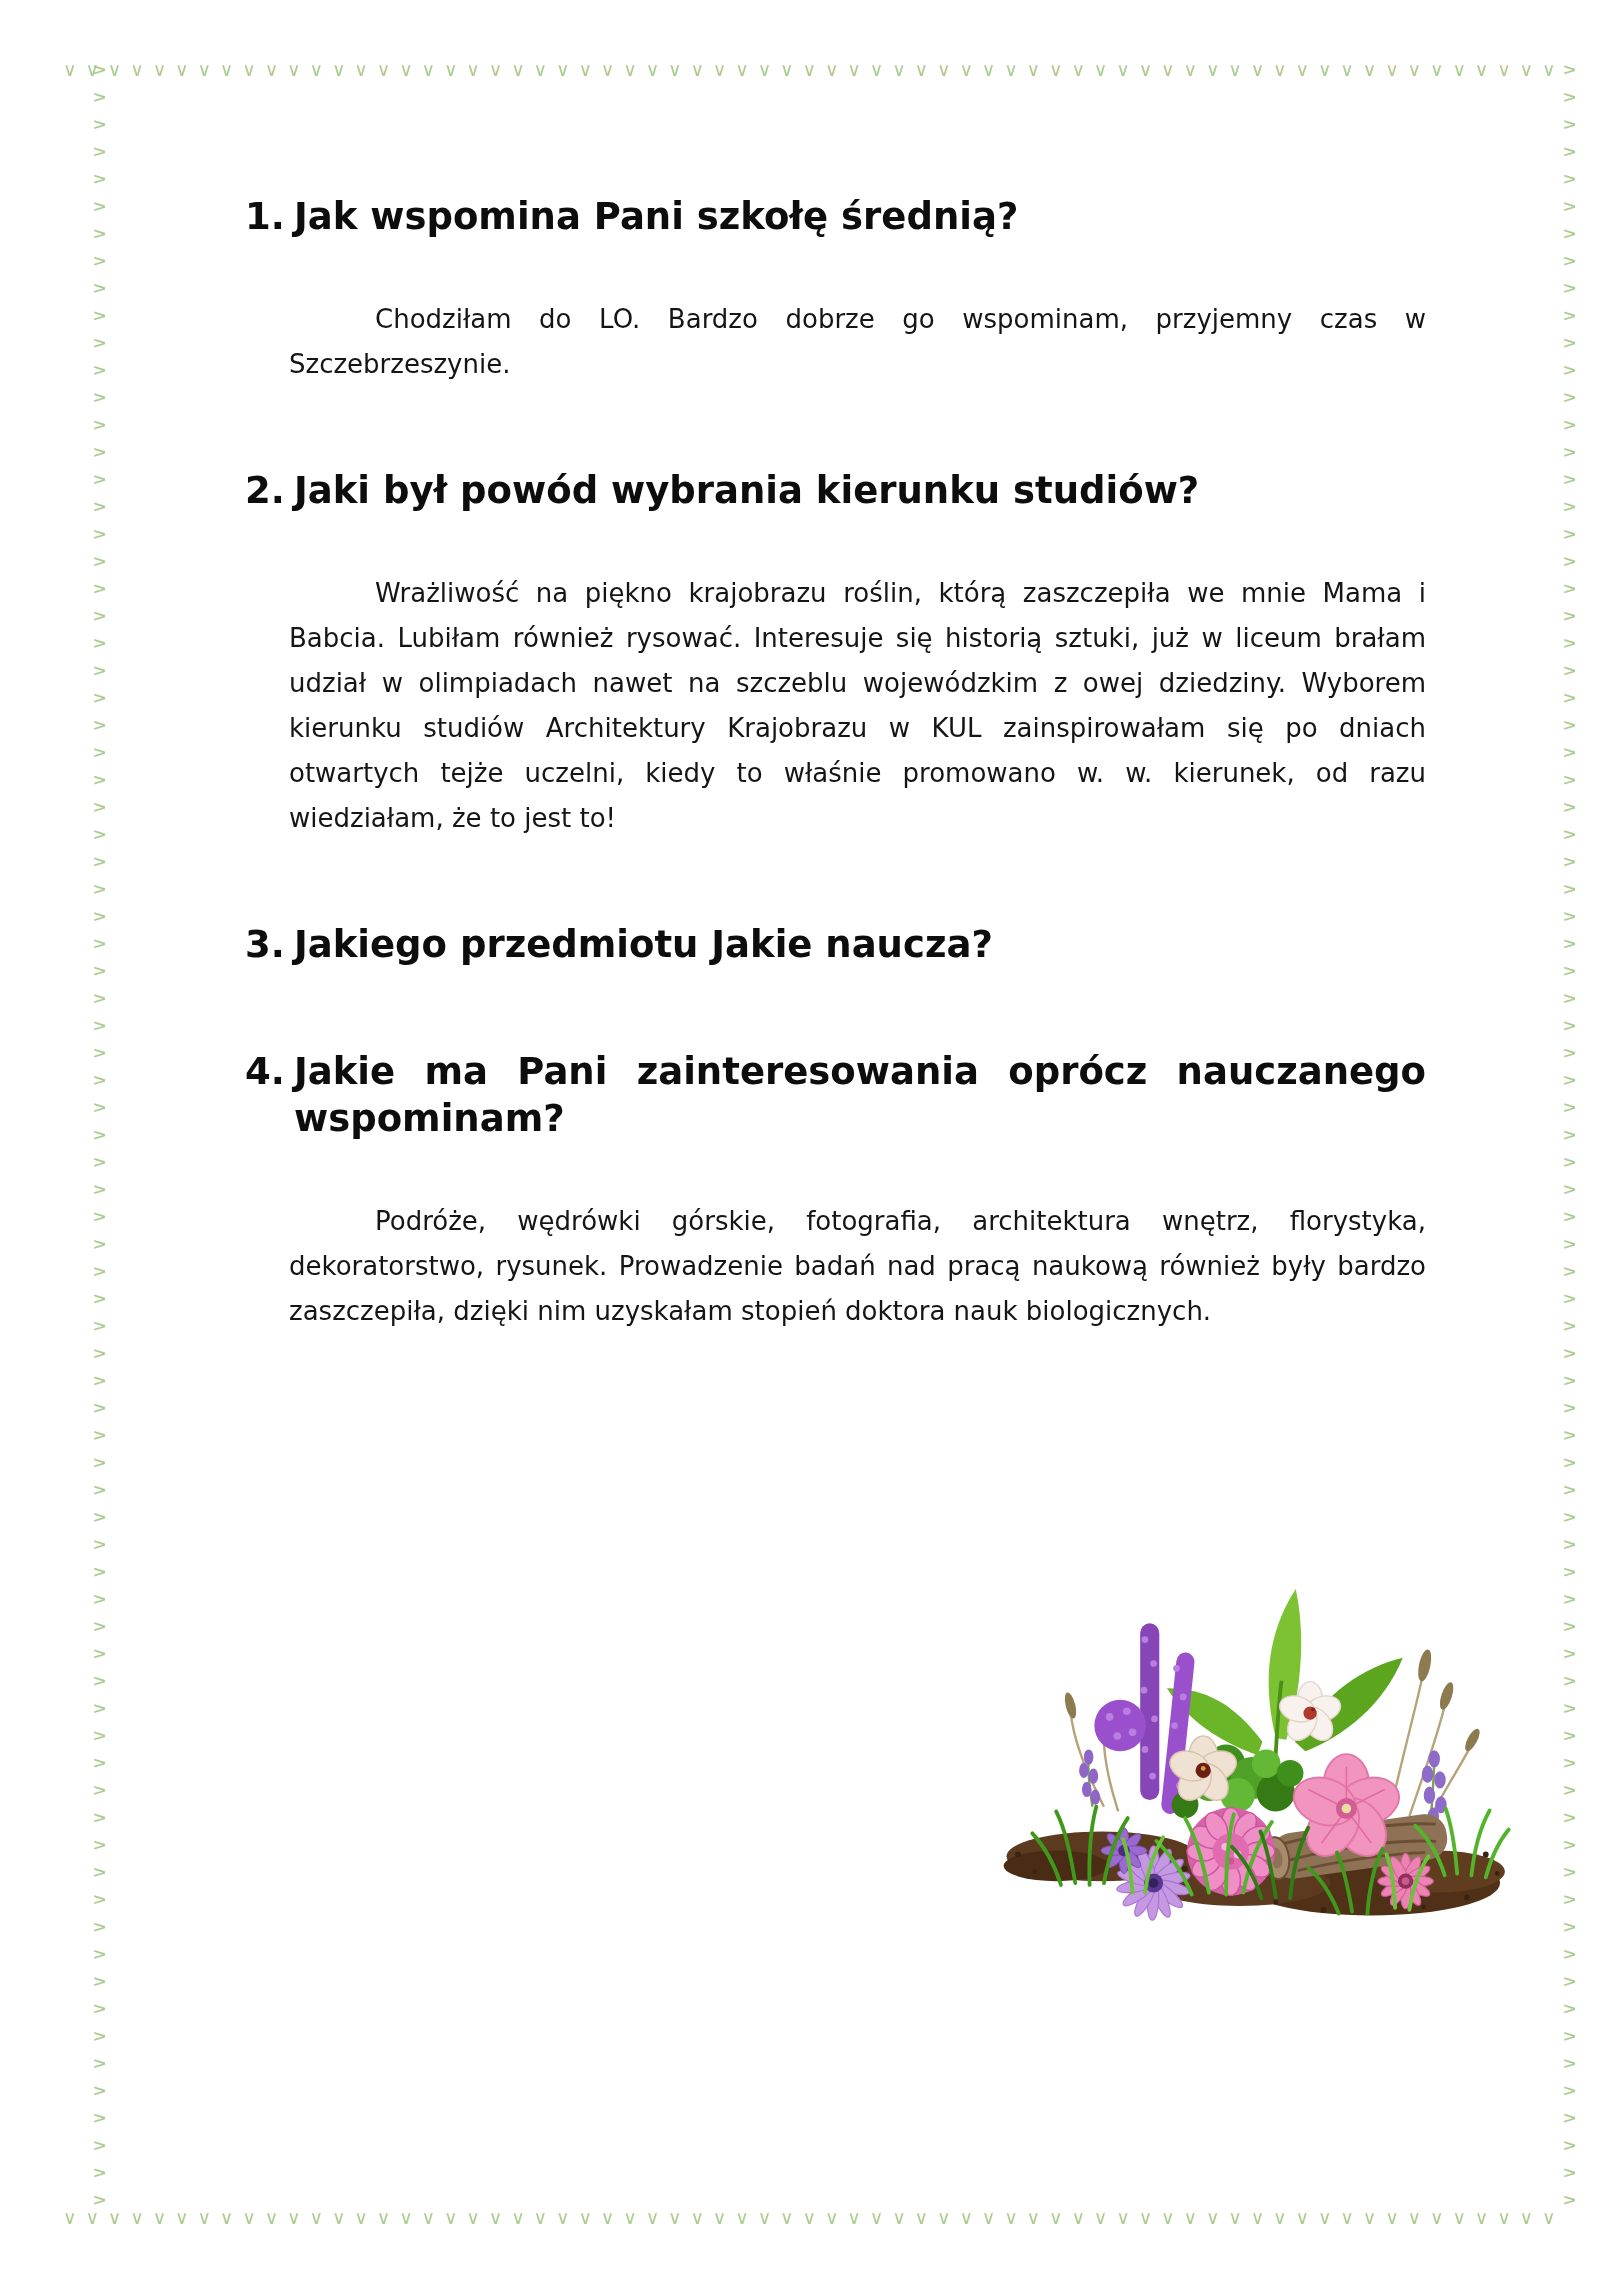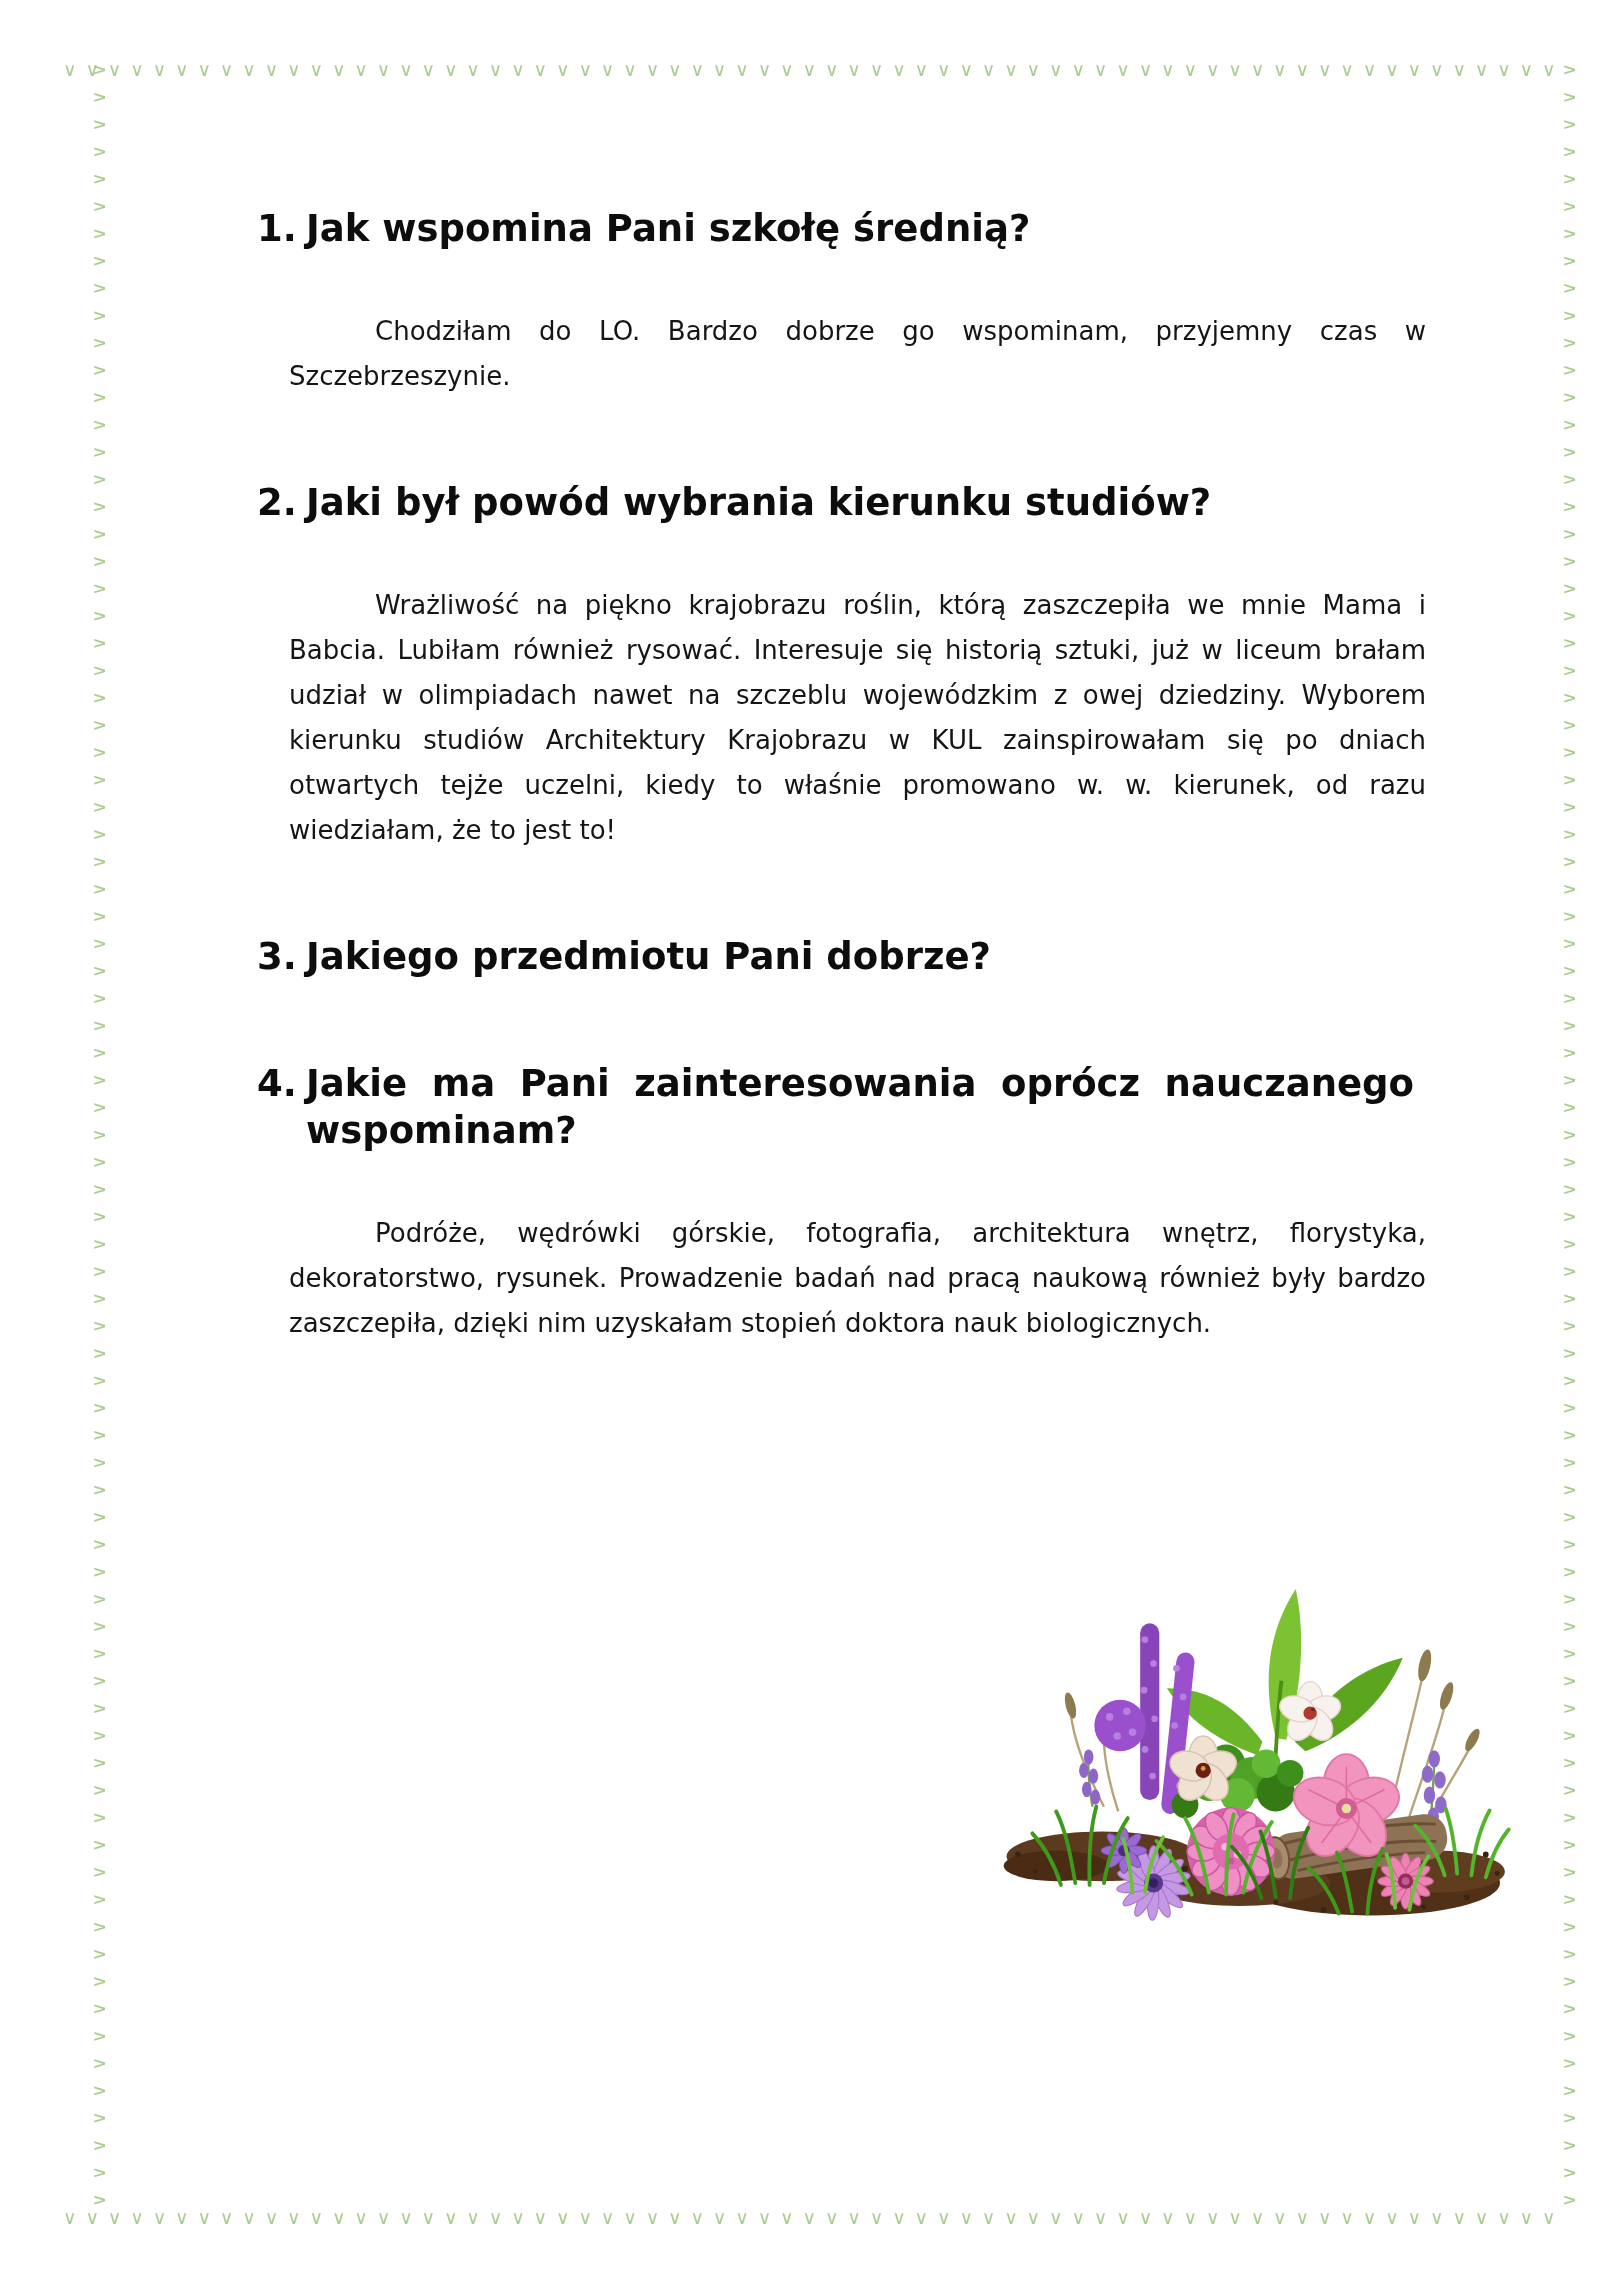--- a/index.html
+++ b/index.html
@@ -29,21 +29,21 @@
              transform:rotate(-90deg);transform-origin:top left;letter-spacing:13.7px;}
   .bs-right {left:1556px;top:2207px;  width:2147px;
              transform:rotate(-90deg);transform-origin:top left;letter-spacing:13.7px;}
 
   .content{
     position:absolute;
     left:245px;top:193px;
     width:1181px;
   }
   .question{
-    margin:12px;
+    margin:0;
     padding-left:49px;
     font-size:37px;
     line-height:47px;
     font-weight:bold;
     text-align:justify;
     color:#0d0d0d;
   }
   .qnum{
     display:inline-block;
     width:49px;
@@ -84,21 +84,21 @@
       <h2 class="question"><span class="qnum">1.</span><span>Jak wspomina Pani szkołę średnią?</span></h2>
       <p class="answer">Chodziłam do LO. Bardzo dobrze go wspominam, przyjemny czas w Szczebrzeszynie.</p>
     </section>
 
     <section class="qa">
       <h2 class="question"><span class="qnum">2.</span><span>Jaki był powód wybrania kierunku studiów?</span></h2>
       <p class="answer">Wrażliwość na piękno krajobrazu roślin, którą zaszczepiła we mnie Mama i Babcia. Lubiłam również rysować. Interesuje się historią sztuki, już w liceum brałam udział w olimpiadach nawet na szczeblu wojewódzkim z owej dziedziny. Wyborem kierunku studiów Architektury Krajobrazu w KUL zainspirowałam się po dniach otwartych tejże uczelni, kiedy to właśnie promowano w. w. kierunek, od razu wiedziałam, że to jest to!</p>
     </section>
 
     <section class="qa">
-      <h2 class="question"><span class="qnum">3.</span><span>Jakiego przedmiotu Pani dobrze?</span></h2>
+      <h2 class="question"><span class="qnum">3.</span><span>Jakiego przedmiotu Jakie naucza?</span></h2>
     </section>
 
     <section class="qa">
       <h2 class="question"><span class="qnum">4.</span><span>Jakie ma Pani zainteresowania oprócz nauczanego wspominam?</span></h2>
       <p class="answer">Podróże, wędrówki górskie, fotografia, architektura wnętrz, florystyka, dekoratorstwo, rysunek. Prowadzenie badań nad pracą naukową również były bardzo zaszczepiła, dzięki nim uzyskałam stopień doktora nauk biologicznych.</p>
     </section>
 
   </main>
 
   <figure class="flowers" aria-label="kwiaty w ogrodzie — flower garden clip art">

